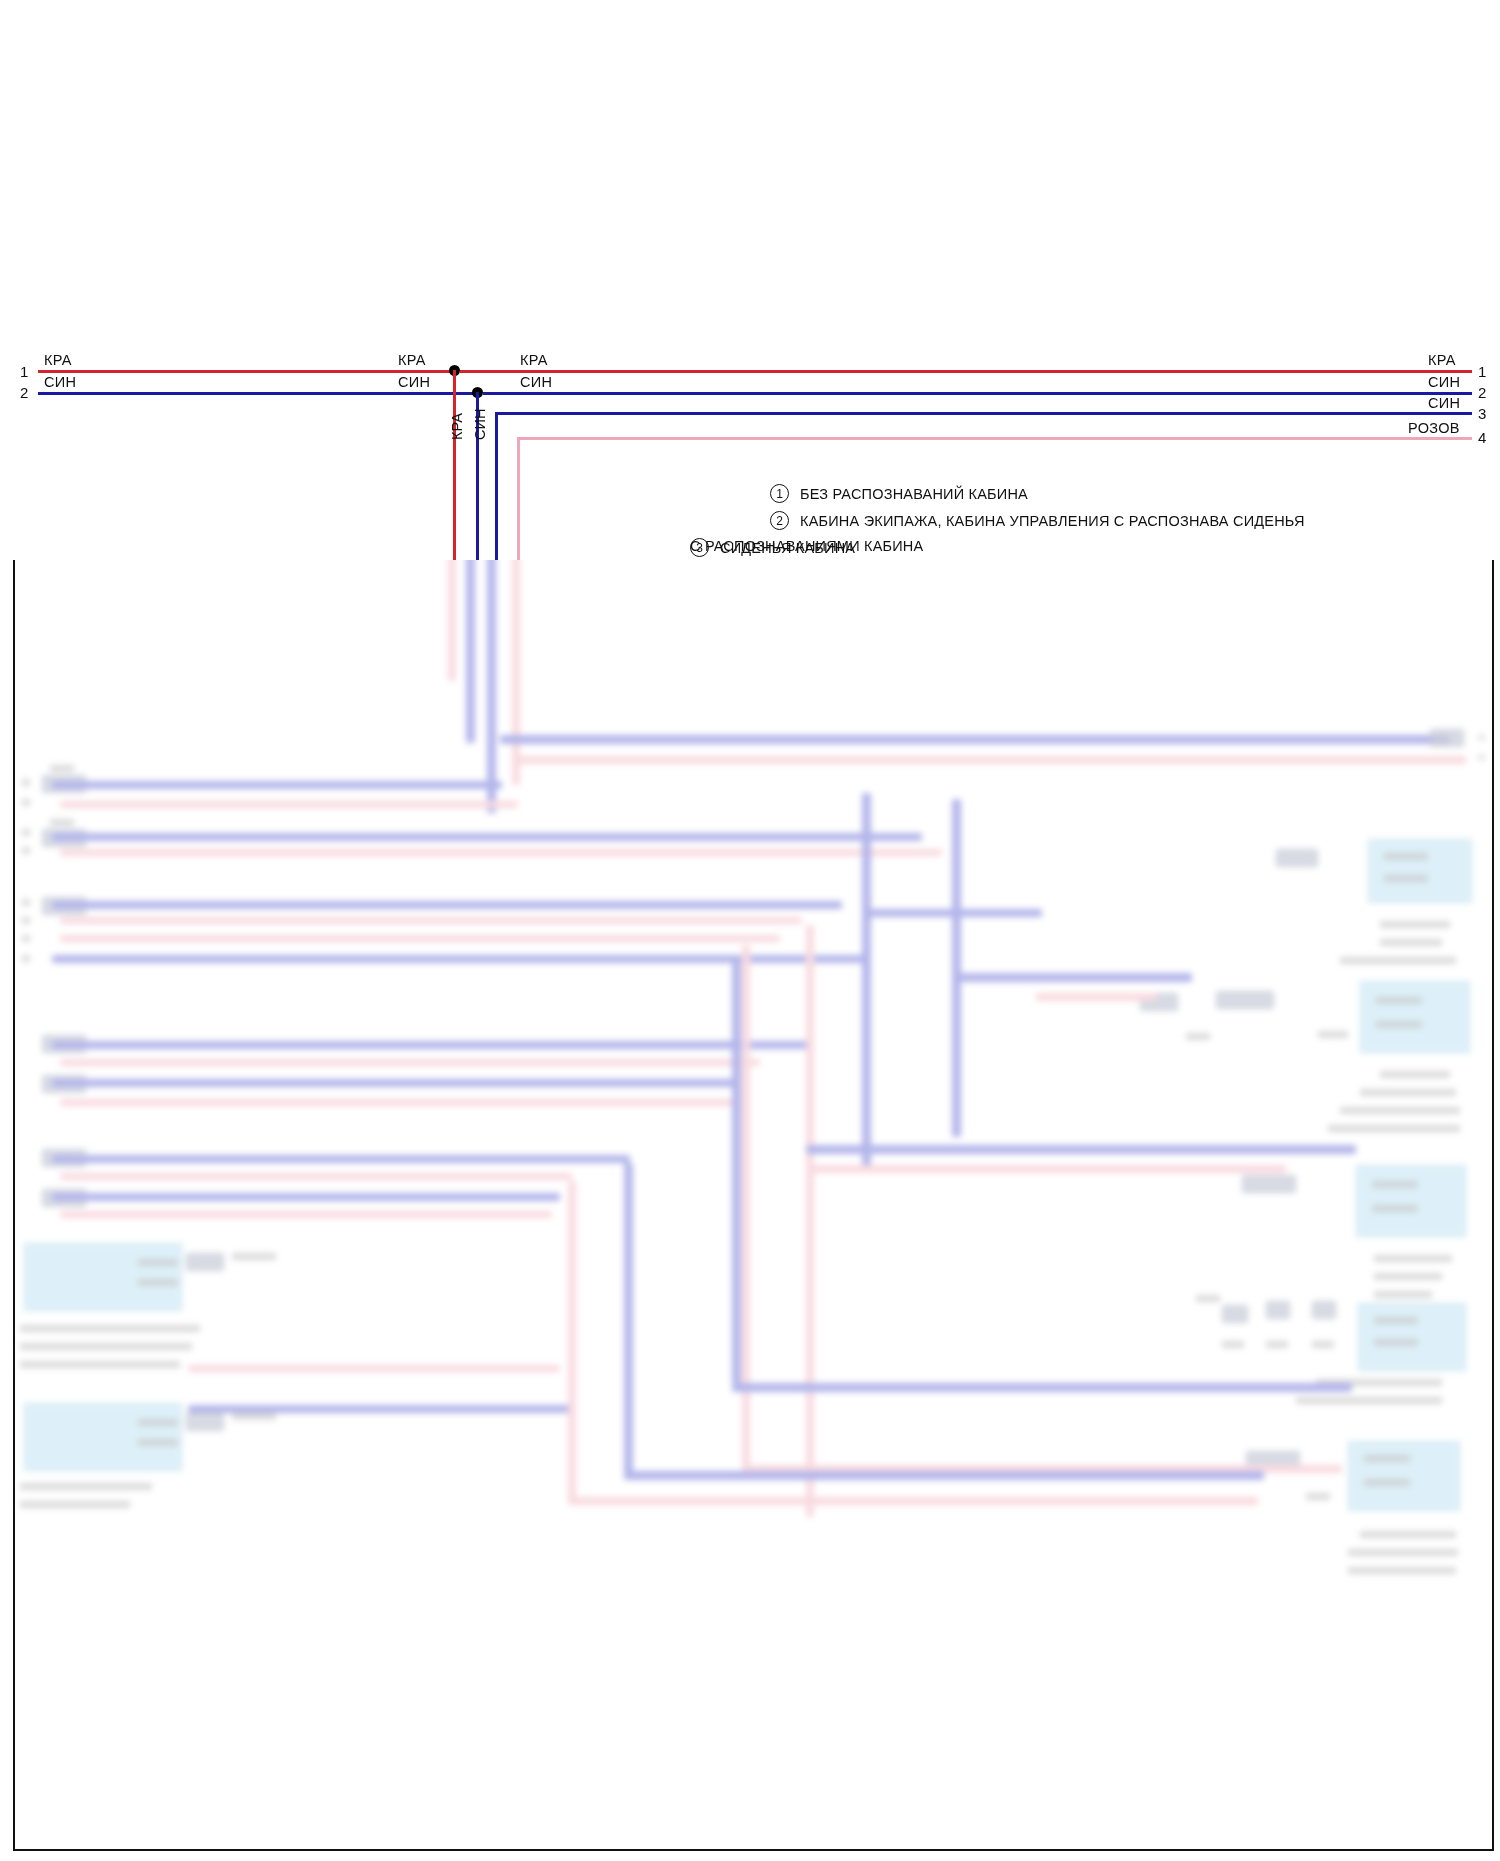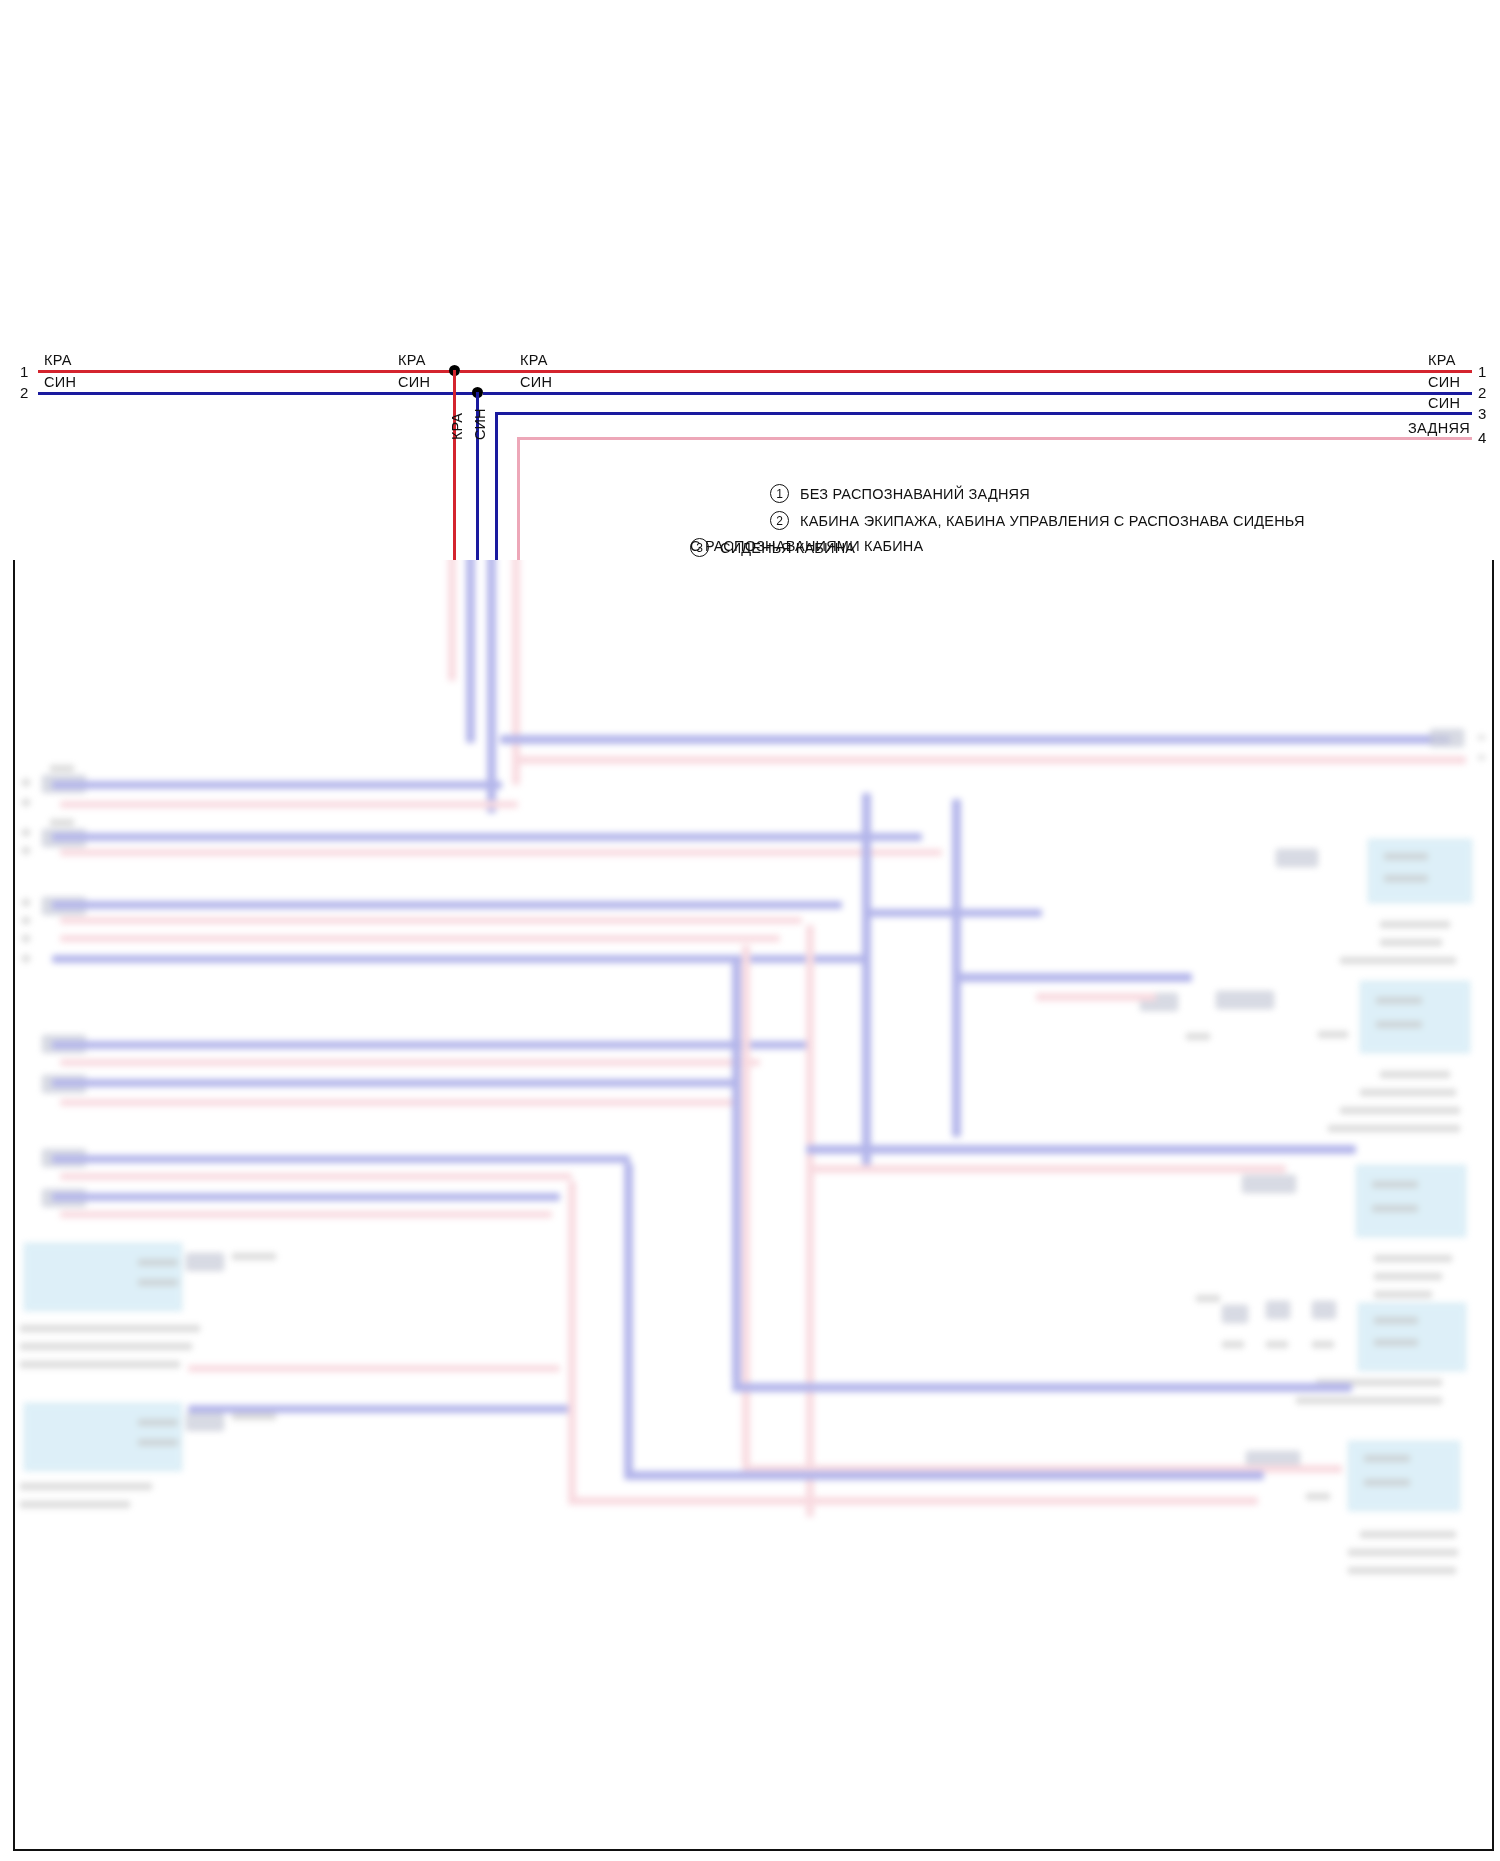--- a/index.html
+++ b/index.html
@@ -224,32 +224,32 @@
 
   <div class="vline c-red" style="left:453px;top:370px;height:190px;"></div>
   <div class="vline c-blue" style="left:476px;top:392px;height:168px;"></div>
 
   <div class="wlabel-v" style="left:449px;top:440px;">КРА</div>
   <div class="wlabel-v" style="left:472px;top:440px;">СИН</div>
 
   <div class="wlabel" style="left:1428px;top:352px;">КРА</div>
   <div class="wlabel" style="left:1428px;top:374px;">СИН</div>
   <div class="wlabel" style="left:1428px;top:395px;">СИН</div>
-  <div class="wlabel" style="left:1408px;top:420px;">ЗАДНЯЯ</div>
+  <div class="wlabel" style="left:1408px;top:420px;">РОЗОВ</div>
 
   <div class="tnum" style="left:1478px;top:363px;">1</div>
   <div class="tnum" style="left:1478px;top:384px;">2</div>
   <div class="tnum" style="left:1478px;top:405px;">3</div>
   <div class="tnum" style="left:1478px;top:429px;">4</div>
 
   <div class="legend">
 
     <div class="legend-row" style="left:770px;top:484px;">
       <span class="legend-circ">1</span>
-      <span class="legend-txt">БЕЗ РАСПОЗНАВАНИЙ ЗАДНЯЯ</span>
+      <span class="legend-txt">БЕЗ РАСПОЗНАВАНИЙ КАБИНА</span>
     </div>
 
     <div class="legend-row" style="left:770px;top:511px;">
       <span class="legend-circ">2</span>
       <span class="legend-txt">КАБИНА ЭКИПАЖА, КАБИНА УПРАВЛЕНИЯ С РАСПОЗНАВА СИДЕНЬЯ</span>
     </div>
 
     <div class="legend-overlap" style="left:690px;top:538px;width:420px;height:22px;">
       <div class="legend-row" style="left:0;top:0;">
         <span class="legend-circ">3</span>

